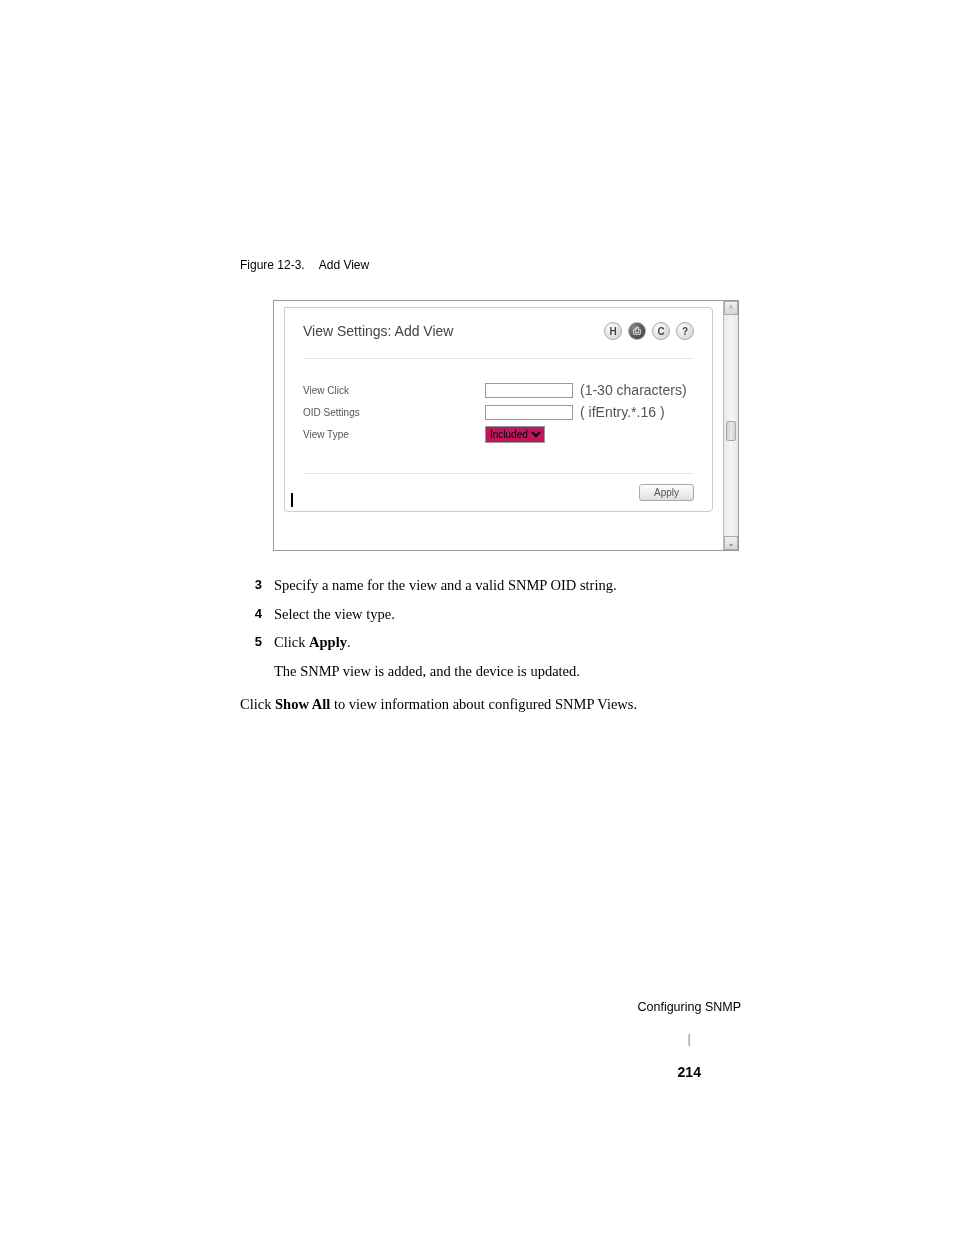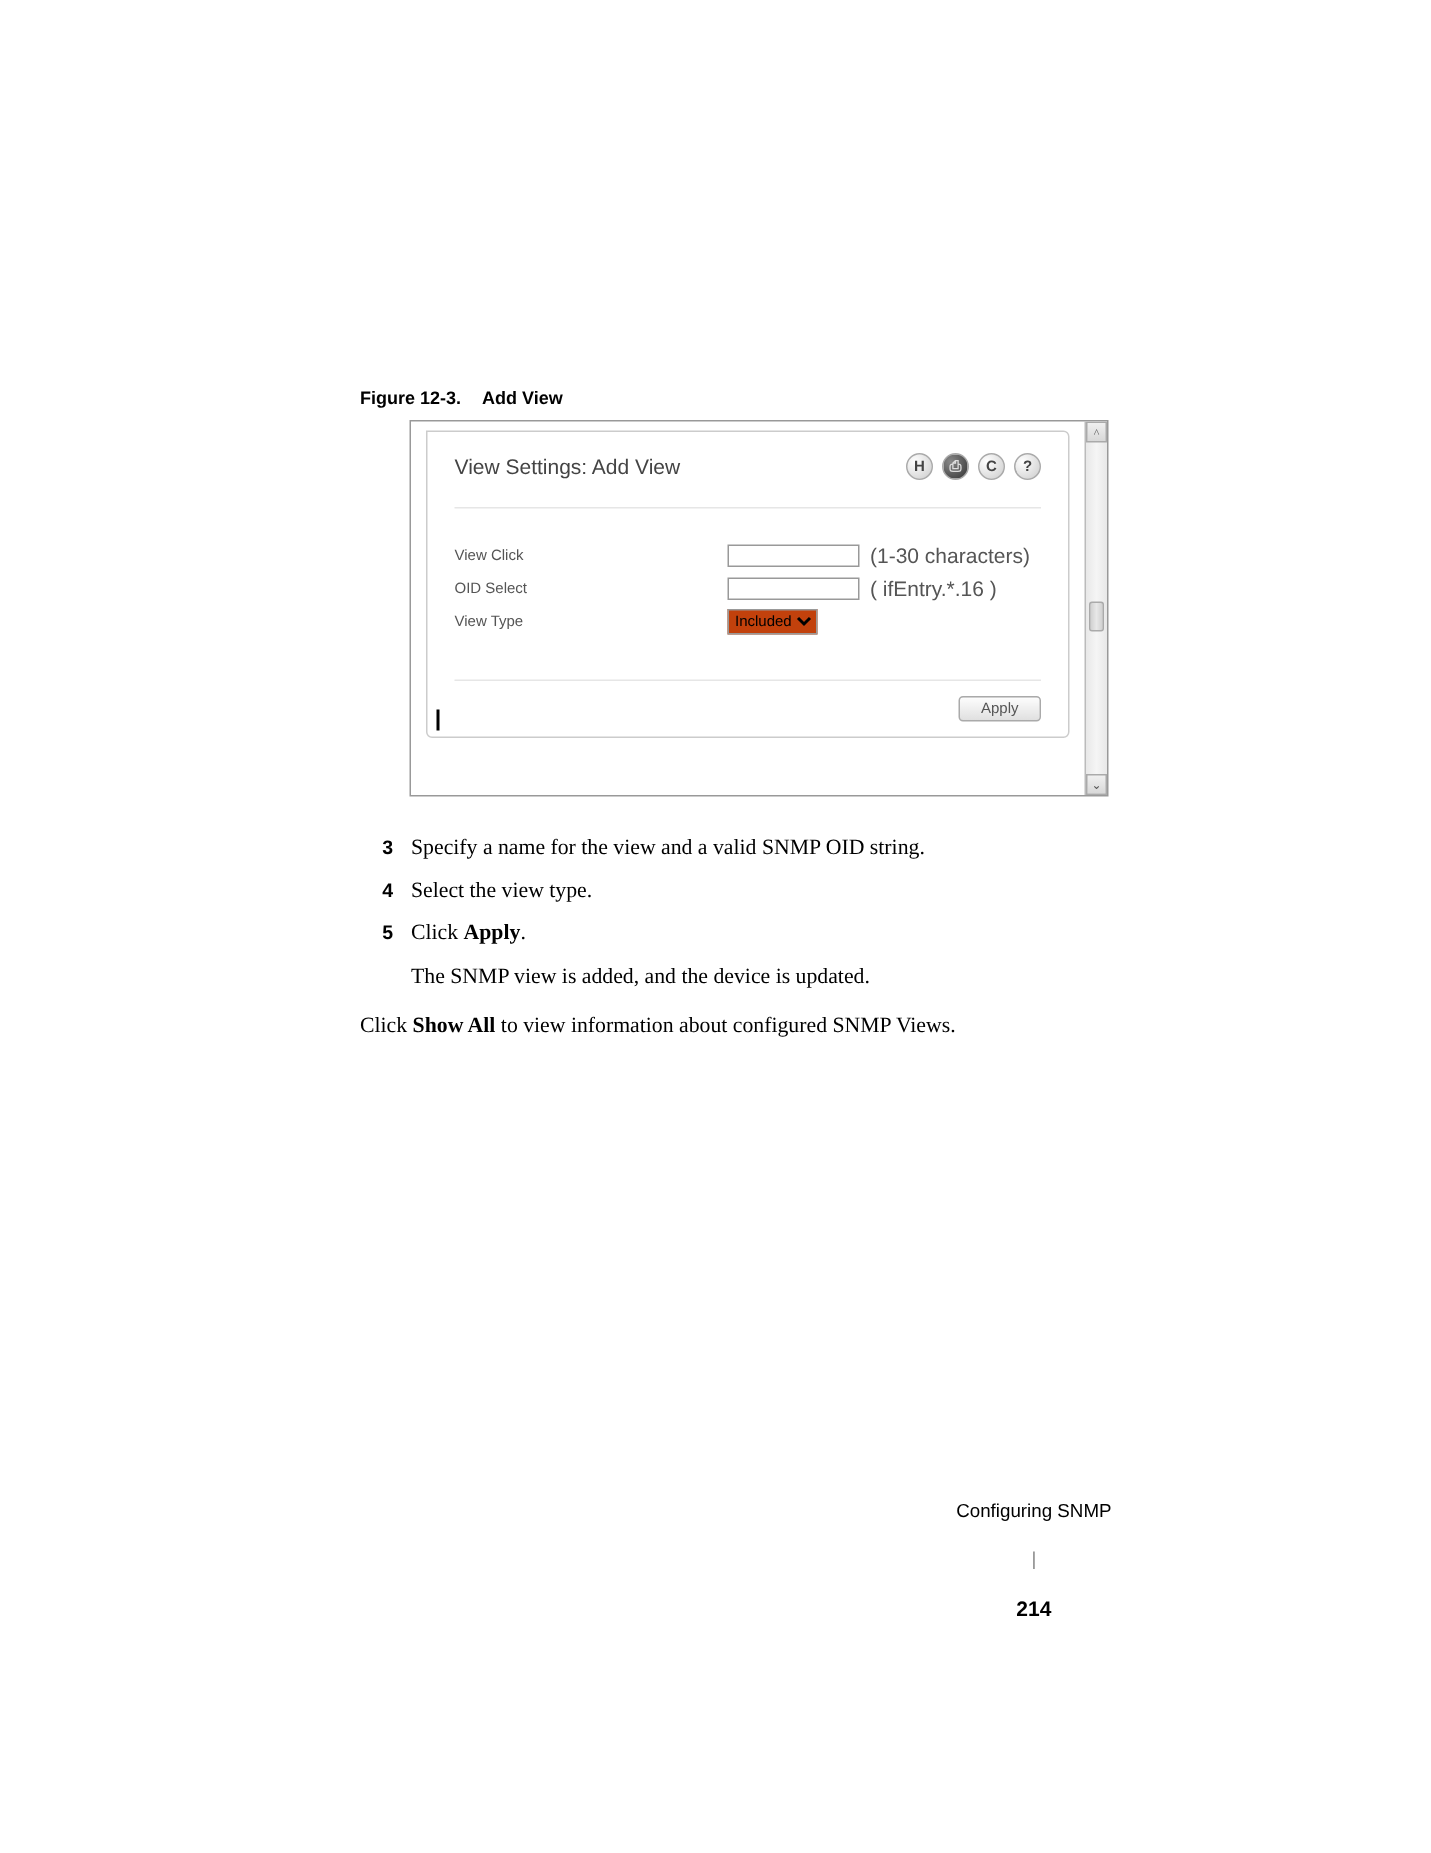--- a/index.html
+++ b/index.html
@@ -12,23 +12,23 @@
       position: relative;
     }
     .page-content {
       position: absolute;
       top: 258px;
       left: 240px;
       width: 500px;
     }
     .figure-caption {
       font-family: Arial, Helvetica, sans-serif;
-      font-weight: bold;
+      font-weight: normal;
       font-size: 12px;
-      margin-bottom: 8px;
+      margin-bottom: 28px;
     }
     .figure-caption .fig-num { margin-right: 14px; }
     
     
     .screenshot-frame {
       width: 466px;
       height: 251px;
       border: 1px solid #999;
       margin-left: 33px;
       position: relative;
@@ -148,21 +148,21 @@
       height: 15px;
       border: 1px solid #999;
       font-size: 10px;
       padding: 0 2px;
     }
     .sel-input {
       width: 60px;
       height: 17px;
       border: 1px solid #999;
       font-size: 10px;
-      background: #c2410c;
+      background: #be185d;
     }
     .hint { font-size: 14px; color: #555; padding-left: 4px; }
     .panel-footer {
       position: absolute;
       bottom: 10px;
       left: 18px;
       right: 18px;
       border-top: 1px solid #e6e6e6;
       padding-top: 8px;
       text-align: right;
@@ -252,21 +252,21 @@
         </div>
 
         <table class="form-table">
           <tbody>
               <tr>
             <td>View Click</td>
             <td><input class="txt-input" style=""></td>
             <td class="hint">(1-30 characters)</td>
           </tr>
           <tr>
-            <td>OID Select</td>
+            <td>OID Settings</td>
             <td><input class="txt-input" style=""></td>
             <td class="hint">( ifEntry.*.16 )</td>
           </tr>
           <tr>
             <td>View Type</td>
             <td colspan="2">
               <select class="sel-input">
                 <option>Included</option>
               </select>
             </td>

